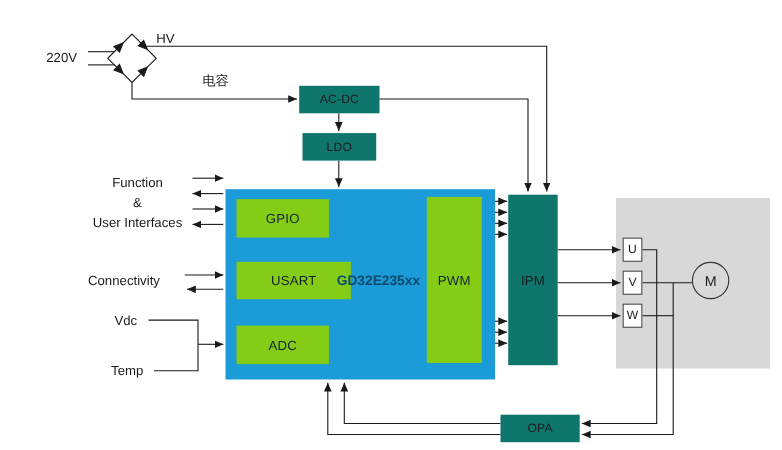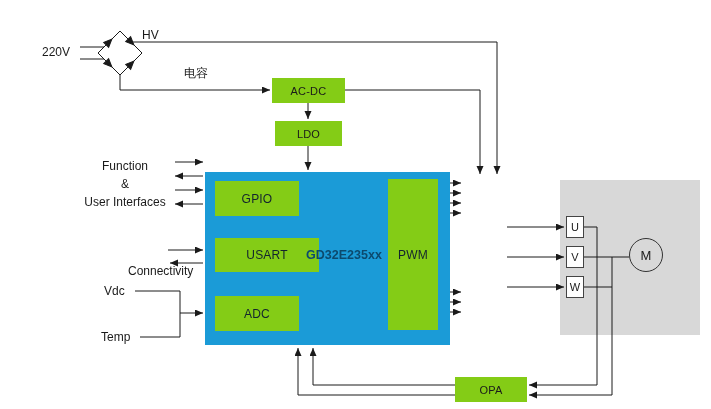--- a/index.html
+++ b/index.html
@@ -6,21 +6,21 @@
   .canvas{
     position:relative;width:711px;height:409px;background:#ffffff;
     font-family:"Liberation Sans",sans-serif;color:#1a1a1a;overflow:hidden;
   }
   .wires{position:absolute;left:0;top:0;z-index:1;pointer-events:none;}
   .lbl{position:absolute;z-index:2;font-size:12px;line-height:14px;white-space:nowrap;}
   .block{
     position:absolute;z-index:2;display:flex;align-items:center;justify-content:center;
     font-size:11px;letter-spacing:.2px;
   }
-  .gray{background:#84cc16;color:#1a1a1a;}
+  .gray{background:#0f766e;color:#1a1a1a;}
   .mcu{background:#1b9bd7;}
   .peri{background:#84cc16;color:#13242e;font-size:12px;}
   .mcu-label{
     position:absolute;z-index:3;color:#0c4a6e;font-weight:bold;font-size:12.5px;
     text-align:center;white-space:nowrap;
   }
   .motor-area{position:absolute;z-index:0;background:#d8d8d8;}
   .phase{
     position:absolute;z-index:2;background:#ffffff;border:1px solid #444;
     display:flex;align-items:center;justify-content:center;font-size:11px;
@@ -108,34 +108,35 @@
   <div class="lbl" style="left:42px;top:45px;">220V</div>
   <div class="lbl" style="left:142px;top:28px;">HV</div>
   <div class="lbl" style="left:184px;top:66px;">电容</div>
 
   <div class="lbl fn-label" style="left:73px;top:157px;width:104px;">
     <div>Function</div>
     <div>&amp;</div>
     <div>User Interfaces</div>
   </div>
 
-  <div class="lbl" style="left:80px;top:264px;margin-left:48px;">Connectivity</div>
+  <div class="lbl" style="left:80px;top:248px;">Connectivity</div>
   <div class="lbl" style="left:104px;top:284px;">Vdc</div>
   <div class="lbl" style="left:101px;top:330px;">Temp</div>
 
   <div class="block gray" style="left:272px;top:78px;width:73px;height:25px;">AC-DC</div>
   <div class="block gray" style="left:275px;top:121px;width:67px;height:25px;">LDO</div>
 
   <div class="block mcu" style="left:205px;top:172px;width:245px;height:173px;"></div>
   <div class="block peri" style="left:215px;top:181px;width:84px;height:35px;">GPIO</div>
   <div class="block peri" style="left:215px;top:238px;width:104px;height:34px;">USART</div>
   <div class="block peri" style="left:215px;top:296px;width:84px;height:35px;">ADC</div>
   <div class="block peri" style="left:388px;top:179px;width:50px;height:151px;">PWM</div>
   <div class="mcu-label" style="left:296px;top:248px;width:96px;">GD32E235xx</div>
 
+  <div class="block gray" style="left:462px;top:177px;width:45px;height:155px;font-size:12px;">IPM</div>
 
   <div class="phase" style="left:566px;top:216px;width:18px;height:22px;">U</div>
   <div class="phase" style="left:566px;top:246px;width:18px;height:22px;">V</div>
   <div class="phase" style="left:566px;top:276px;width:18px;height:22px;">W</div>
 
   <div class="motor-circle" style="left:629px;top:238px;">M</div>
 
   <div class="block gray" style="left:455px;top:377px;width:72px;height:25px;">OPA</div>
 
 </div>

